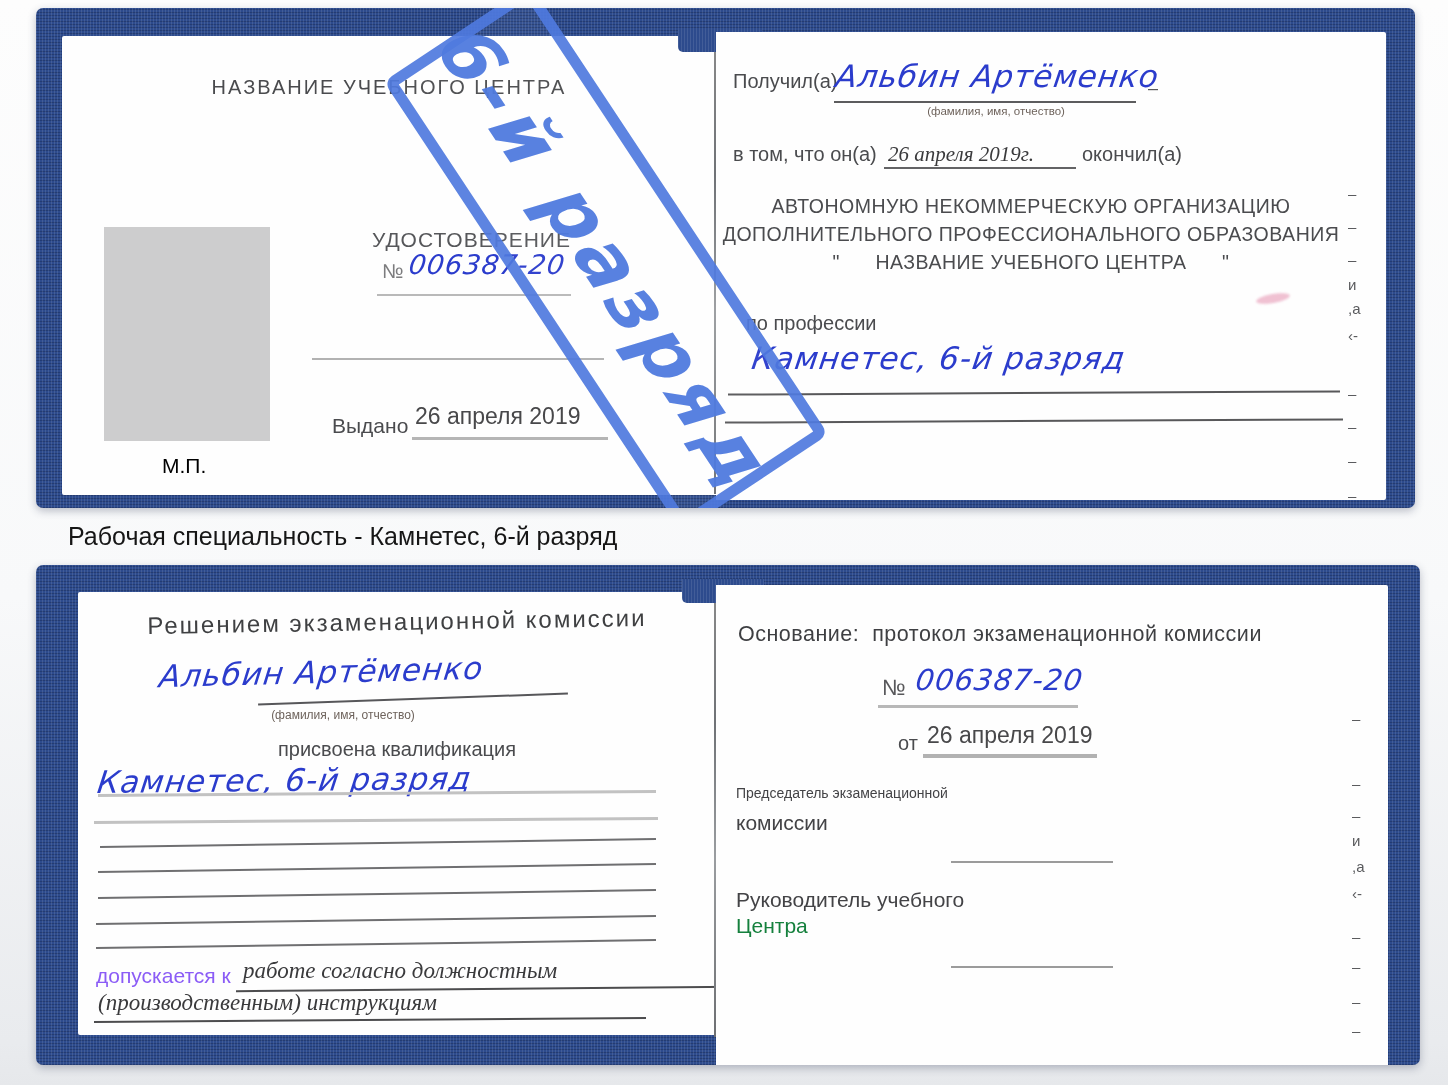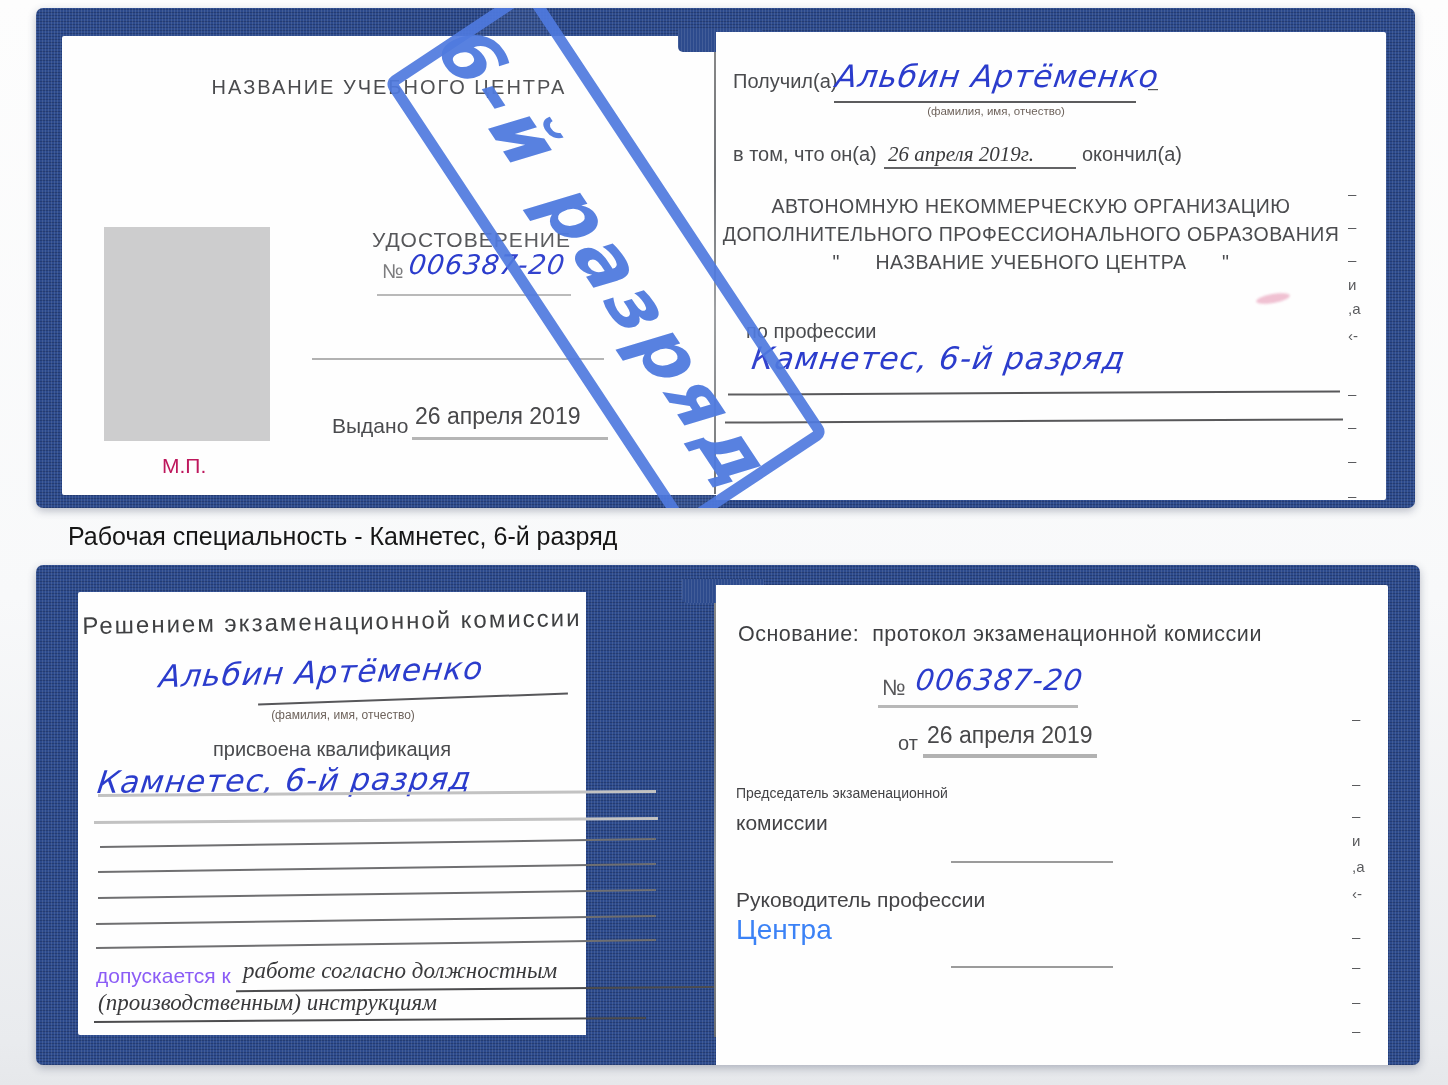--- a/index.html
+++ b/index.html
@@ -18,21 +18,21 @@
       repeating-linear-gradient(0deg, rgba(8,18,48,.28) 0 1px, transparent 1px 3px);
     border-radius:7px;
     box-shadow:0 3px 8px rgba(40,50,80,.30);
     overflow:hidden;
   }
   .doc-top { left:36px; top:8px; width:1379px; height:500px; }
   .doc-bottom { left:36px; top:565px; width:1384px; height:500px; }
   .page { position:absolute; background:#fefefe; }
   .page-tl { left:26px; top:28px; width:654px; height:459px; border-radius:2px 0 0 2px; }
   .page-tr { left:680px; top:24px; width:670px; height:468px; border-radius:0 2px 2px 0; }
-  .page-bl { left:42px; top:27px; width:508px; height:443px; border-radius:2px 0 0 2px; }
+  .page-bl { left:42px; top:27px; width:638px; height:443px; border-radius:2px 0 0 2px; }
   .page-br { left:680px; top:20px; width:672px; height:566px; border-radius:0 2px 2px 0; }
   .fold { position:absolute; width:3px; background:linear-gradient(180deg,#8a8a8a,#6f7276 30%,#9a9da0 60%,#6d6f72); }
   .fold-top { left:678px; top:30px; height:456px; }
   .fold-bottom { left:678px; top:24px; height:448px; }
   .cover-tab { position:absolute; background-color:#2d4b8d;
     background-image:repeating-linear-gradient(90deg, rgba(255,255,255,.10) 0 1px, transparent 1px 3px);
     border-radius:0 0 5px 5px; }
   .abs { position:absolute; }
   .print { color:#4a4b4e; }
   .hand {
@@ -67,21 +67,21 @@
   .pre { white-space:pre; }
 </style>
 </head>
 <body>
 
 <section class="doc doc-top">
 
   <div class="page page-tl">
     <div class="abs print" style="left:0;right:0;top:40px;text-align:center;font-size:20px;letter-spacing:2px;">НАЗВАНИЕ УЧЕБНОГО ЦЕНТРА</div>
     <div class="abs" style="left:42px;top:191px;width:166px;height:214px;background:#cdcdce;"></div>
-    <div class="abs print" style="left:100px;top:418px;font-size:21px;color:#be185d;">М.П.</div>
+    <div class="abs print" style="left:100px;top:418px;font-size:21px;color:#000000;">М.П.</div>
     <div class="abs print" style="left:310px;top:192px;font-size:21px;letter-spacing:1px;color:#56575a;">УДОСТОВЕРЕНИЕ</div>
     <div class="abs" style="left:320px;top:224px;font-size:20px;color:#7c7c7e;">№</div>
     <div class="abs hand" style="left:347px;top:213px;font-size:27px;">006387-20</div>
     <div class="rule" style="left:315px;top:258px;width:194px;height:2px;background:#b9b9b9;"></div>
     <div class="rule" style="left:250px;top:322px;width:292px;height:2px;background:#b2b2b2;"></div>
     <div class="abs print" style="left:270px;top:378px;font-size:21px;">Выдано</div>
     <div class="abs" style="left:353px;top:367px;font-size:23px;color:#48484a;">26 апреля 2019</div>
     <div class="rule" style="left:350px;top:401px;width:196px;height:3px;background:#b5b5b5;"></div>
   </div>
 
@@ -99,21 +99,21 @@
     <div class="abs serifit" style="left:172px;top:110px;font-size:21px;">26 апреля 2019г.</div>
     <div class="rule" style="left:168px;top:135px;width:192px;height:2px;background:#636365;"></div>
     <div class="abs print" style="left:366px;top:111px;font-size:20px;">окончил(а)</div>
 
     <div class="abs print" style="left:0;right:40px;top:191px;text-align:center;font-size:19.5px;letter-spacing:.5px;">ДОПОЛНИТЕЛЬНОГО ПРОФЕССИОНАЛЬНОГО ОБРАЗОВАНИЯ</div>
     <div class="abs print" style="left:0;right:40px;top:163px;text-align:center;font-size:19.5px;letter-spacing:.5px;">АВТОНОМНУЮ НЕКОММЕРЧЕСКУЮ ОРГАНИЗАЦИЮ</div>
     <div class="abs print pre" style="left:0;right:40px;top:219px;text-align:center;font-size:19.5px;letter-spacing:.5px;">"      НАЗВАНИЕ УЧЕБНОГО ЦЕНТРА      "</div>
 
     <div class="smudge" style="left:540px;top:262px;"></div>
 
-    <div class="abs print" style="left:30px;top:288px;font-size:20px;">по профессии</div>
+    <div class="abs print" style="left:30px;top:280px;font-size:20px;">по профессии</div>
     <div class="abs hand" style="left:36px;top:308px;font-size:31px;">Камнетес, 6-й разряд</div>
     <div class="rule" style="left:12px;top:360px;width:612px;height:2px;background:#58585a;transform:rotate(-.3deg);"></div>
     <div class="rule" style="left:9px;top:388px;width:618px;height:2px;background:#58585a;transform:rotate(-.3deg);"></div>
 
     <span class="edge-mark" style="top:153px;">–</span>
     <span class="edge-mark" style="top:186px;">–</span>
     <span class="edge-mark" style="top:219px;">–</span>
     <span class="edge-mark" style="top:244px;">и</span>
     <span class="edge-mark" style="top:268px;">,а</span>
     <span class="edge-mark" style="top:295px;">‹-</span>
@@ -166,22 +166,22 @@
     <div class="abs hand" style="left:200px;top:78px;font-size:29px;">006387-20</div>
     <div class="rule" style="left:162px;top:120px;width:200px;height:3px;background:#b8b8b8;"></div>
     <div class="abs print" style="left:182px;top:147px;font-size:20px;">от</div>
     <div class="abs" style="left:211px;top:137px;font-size:23px;color:#48484a;">26 апреля 2019</div>
     <div class="rule" style="left:207px;top:169px;width:174px;height:3.5px;background:#b2b2b2;"></div>
 
     <div class="abs" style="left:20px;top:200px;font-size:14px;color:#434346;">Председатель экзаменационной</div>
     <div class="abs" style="left:20px;top:226px;font-size:21px;color:#434346;">комиссии</div>
     <div class="rule" style="left:235px;top:276px;width:162px;height:2px;background:#9b9b9b;"></div>
 
-    <div class="abs" style="left:20px;top:303px;font-size:21px;color:#434346;">Руководитель профессии</div>
-    <div class="abs" style="left:20px;top:329px;font-size:28px;color:#3b82f6;text-align:right;">Центра</div>
+    <div class="abs" style="left:20px;top:303px;font-size:21px;color:#434346;">Руководитель учебного</div>
+    <div class="abs" style="left:20px;top:329px;font-size:21px;color:#15803d;text-align:right;">Центра</div>
     <div class="rule" style="left:235px;top:381px;width:162px;height:2px;background:#9b9b9b;"></div>
 
     <span class="edge-mark edge-mark-b" style="top:125px;">–</span>
     <span class="edge-mark edge-mark-b" style="top:190px;">–</span>
     <span class="edge-mark edge-mark-b" style="top:222px;">–</span>
     <span class="edge-mark edge-mark-b" style="top:247px;">и</span>
     <span class="edge-mark edge-mark-b" style="top:273px;">,а</span>
     <span class="edge-mark edge-mark-b" style="top:300px;">‹-</span>
     <span class="edge-mark edge-mark-b" style="top:343px;">–</span>
     <span class="edge-mark edge-mark-b" style="top:373px;">–</span>

